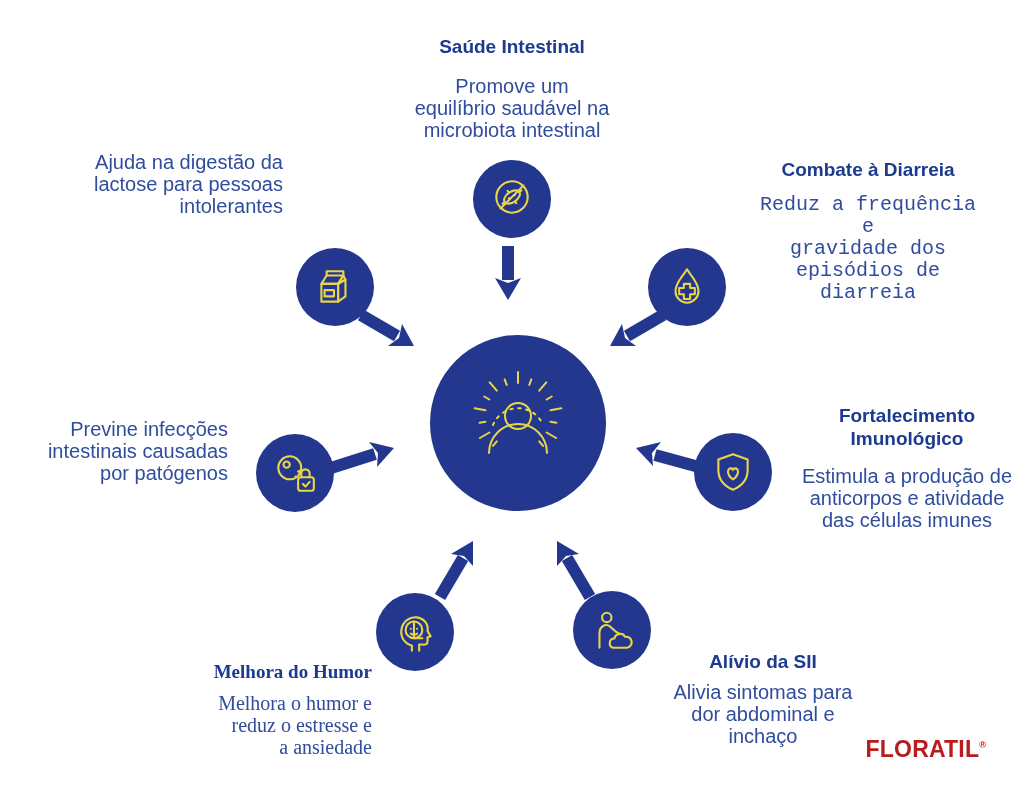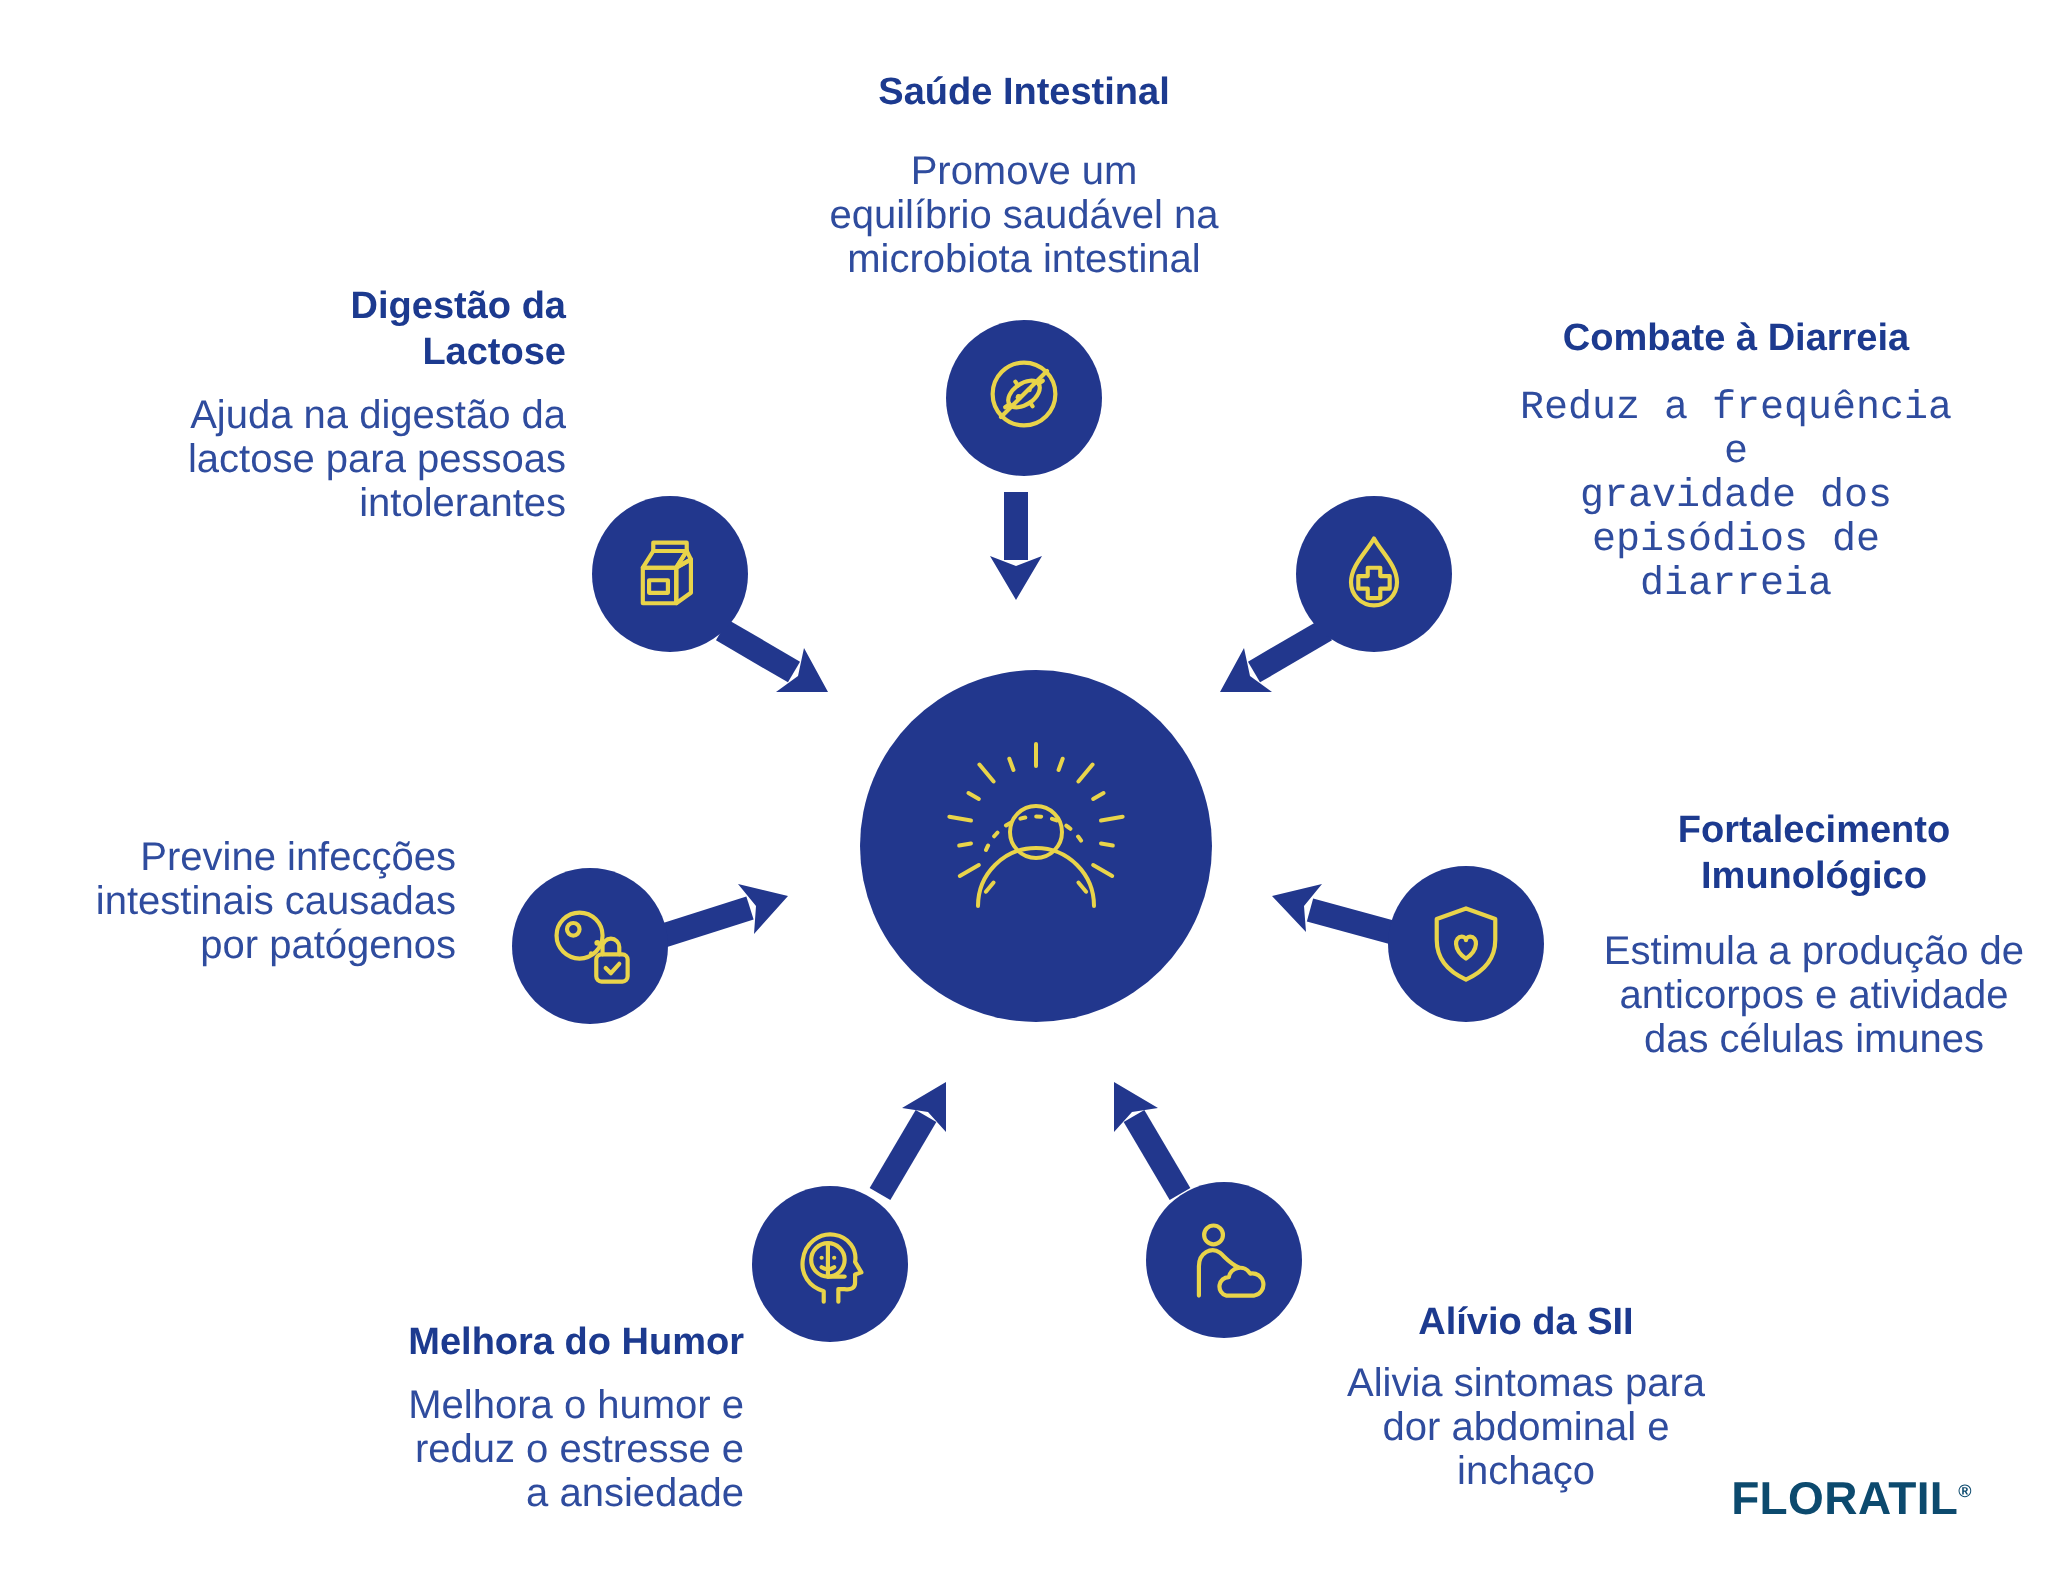--- a/index.html
+++ b/index.html
@@ -22,21 +22,21 @@
   .b-saude   { left:352px; top:35px;  width:320px; }
   .b-saude p { margin-top:17px; }
   .b-digestao { left:60px;  top:142px; width:223px; }
   .b-digestao p { margin-top:9px; }
   .b-combate { left:748px; top:158px; width:240px; }
   .b-combate p { margin-top:13px;font-family:Liberation Mono, monospace; }
   .b-prevencao { left:28px; top:408px; width:200px; }
   .b-prevencao p { margin-top:10px; }
   .b-fortalecimento { left:798px; top:404px; width:218px; }
   .b-fortalecimento p { margin-top:15px; }
-  .b-melhora { left:140px; top:660px; width:232px; }
+  .b-melhora { left:140px; top:660px; width:232px;font-family:Liberation Serif, serif; }
   .b-melhora p { margin-top:9px; }
   .b-alivio { left:658px; top:650px; width:210px; }
   .b-alivio p { margin-top:8px; }
   
   .circle {
     position:absolute; background:#22378D; border-radius:50%;
     display:flex; align-items:center; justify-content:center;
   }
   .c-small { width:78px; height:78px; }
   .c-center { width:176px; height:176px; left:430px; top:335px; }
@@ -48,21 +48,21 @@
   .pos-head   { left:376px; top:593px; }
   .pos-person { left:573px; top:591px; }
   .icon-stroke { stroke:#E9D44A; fill:none; stroke-width:2; stroke-linecap:round; stroke-linejoin:round; }
   .icon-fill { fill:#E9D44A; stroke:none; }
   
   .arrows { position:absolute; left:0; top:0; width:1024px; height:796px; pointer-events:none; }
   .arrow-stem { stroke:#22378D; stroke-width:12; }
   .arrow-head { fill:#22378D; }
   
   .brand {
-    position:absolute; right:38px; top:736px; color:#0c4a6e;
+    position:absolute; right:38px; top:736px; color:#b91c1c;
     font-size:23px; font-weight:700; letter-spacing:0.2px;
   }
   .brand sup { font-size:9px; font-weight:700; }
 </style>
 </head>
 <body>
 
 <div class="canvas">
 
   <svg class="arrows" viewBox="0 0 1024 796">
@@ -219,22 +219,20 @@
   </div>
 
   <div class="benefit b-saude align-center">
     <h3>Saúde Intestinal</h3>
     <p>Promove um
 equilíbrio saudável na
 microbiota intestinal</p>
   </div>
 
   <div class="benefit b-digestao align-right">
-    <h3>Digestão da
-Lactose</h3>
     <p>Ajuda na digestão da
 lactose para pessoas
 intolerantes</p>
   </div>
 
   <div class="benefit b-combate">
     <h3>Combate à Diarreia</h3>
     <p>Reduz a frequência e
 gravidade dos
 episódios de diarreia</p>

